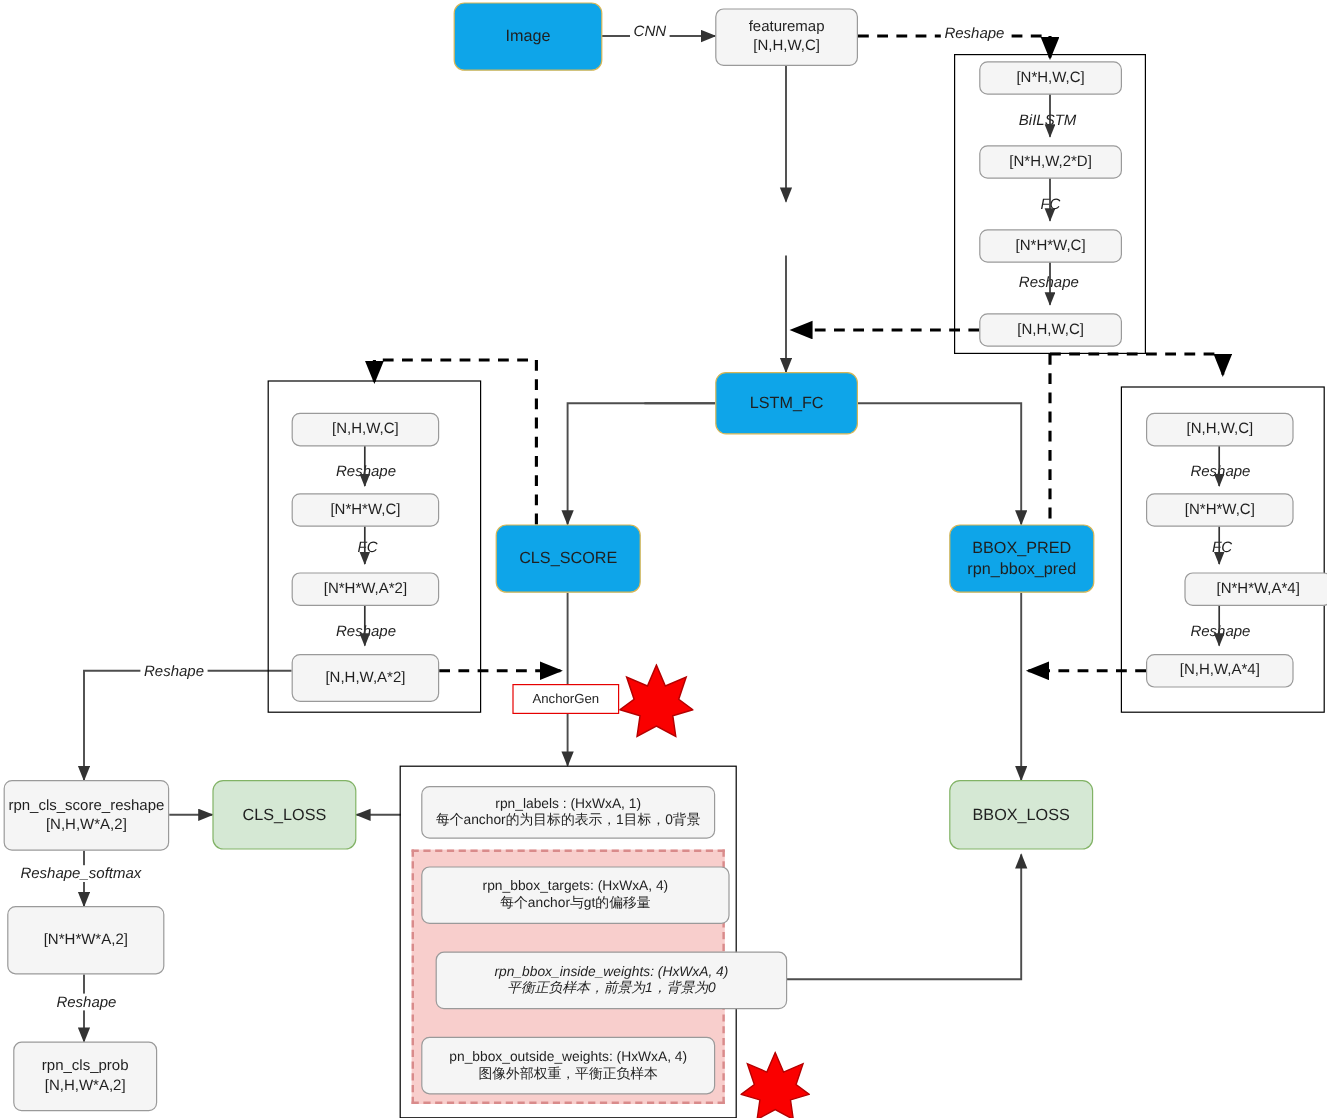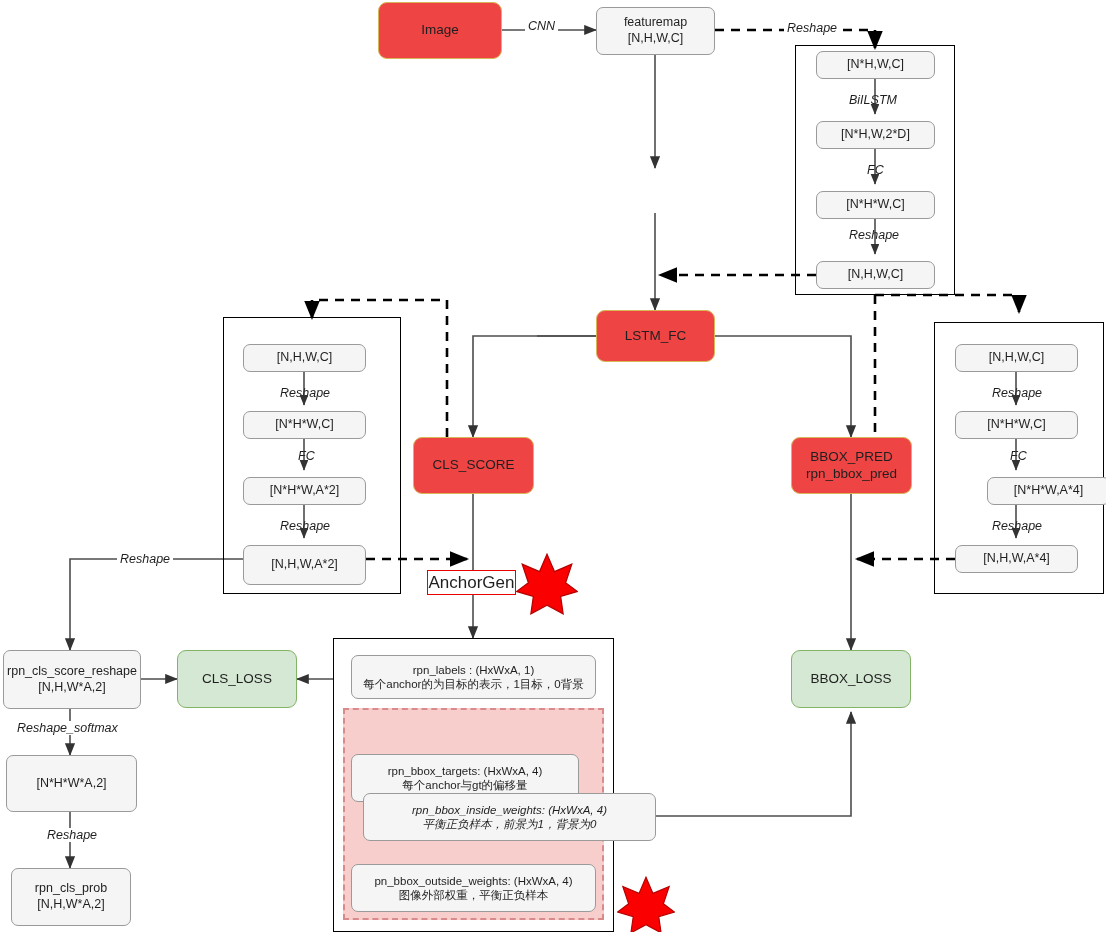--- a/index.html
+++ b/index.html
@@ -1,27 +1,27 @@
 <!DOCTYPE html>
 <html><head>
 <meta charset="utf-8">
 <style>
   html,body{margin:0;padding:0;background:#ffffff;}
   body{font-family:"Liberation Sans","DejaVu Sans",sans-serif;}
   #canvas{position:relative;width:1106px;height:932px;background:#ffffff;overflow:hidden;}
   svg.edges{position:absolute;left:0;top:0;width:1106px;height:932px;pointer-events:none;}
   .node{position:absolute;box-sizing:border-box;display:flex;align-items:center;justify-content:center;text-align:center;line-height:1.25;color:#1f1f1f;}
   .grey{background:#f5f5f5;border:1px solid #9a9a9a;border-radius:7px;font-size:12.5px;}
-  .yellow{background:#ef4444;border:1px solid #d6b656;border-radius:9px;font-size:13.5px;}
+  .yellow{background:#0ea5e9;border:1px solid #d6b656;border-radius:9px;font-size:13.5px;}
   .green{background:#d5e8d4;border:1px solid #82b366;border-radius:9px;font-size:13.5px;}
   .group{position:absolute;box-sizing:border-box;border:1.6px solid #000000;background:transparent;}
   .pinkgroup{position:absolute;box-sizing:border-box;border:2px dashed #d98b8b;background:#f8cecc;}
   .edge-label{position:absolute;font-size:12.5px;color:#1f1f1f;background:#ffffff;padding:0 3px;white-space:nowrap;font-style:italic;}
   .anchorgen{position:absolute;box-sizing:border-box;border:1.6px solid #e60000;background:#ffffff;color:#1f1f1f;
-             font-size:17px;display:flex;align-items:center;justify-content:center;}
+             font-size:11px;display:flex;align-items:center;justify-content:center;}
   .star{position:absolute;}
   .two-line span{display:block;}
 </style>
 </head>
 <body>
 
 <div id="canvas">
 
   <svg class="edges" viewBox="0 0 1106 932">
     <defs>
@@ -217,21 +217,21 @@
       <span>[N,H,W*A,2]</span>
     </div>
   </div>
 
   <div class="node grey two-line" style="left:351px;top:655px;width:245px;height:44px;font-size:11.5px;">
     <div>
       <span>rpn_labels : (HxWxA, 1)</span>
       <span>每个anchor的为目标的表示，1目标，0背景</span>
     </div>
   </div>
-  <div class="node grey two-line" style="left:351px;top:722px;width:228px;height:48px;font-size:11.5px;margin-top:32px;">
+  <div class="node grey two-line" style="left:351px;top:722px;width:257px;height:48px;font-size:11.5px;">
     <div>
       <span>rpn_bbox_targets: (HxWxA, 4)</span>
       <span>每个anchor与gt的偏移量</span>
     </div>
   </div>
   <div class="node grey two-line" style="left:363px;top:793px;width:293px;height:48px;font-size:11.5px;font-style:italic;">
     <div>
       <span>rpn_bbox_inside_weights: (HxWxA, 4)</span>
       <span>平衡正负样本，前景为1，背景为0</span>
     </div>

